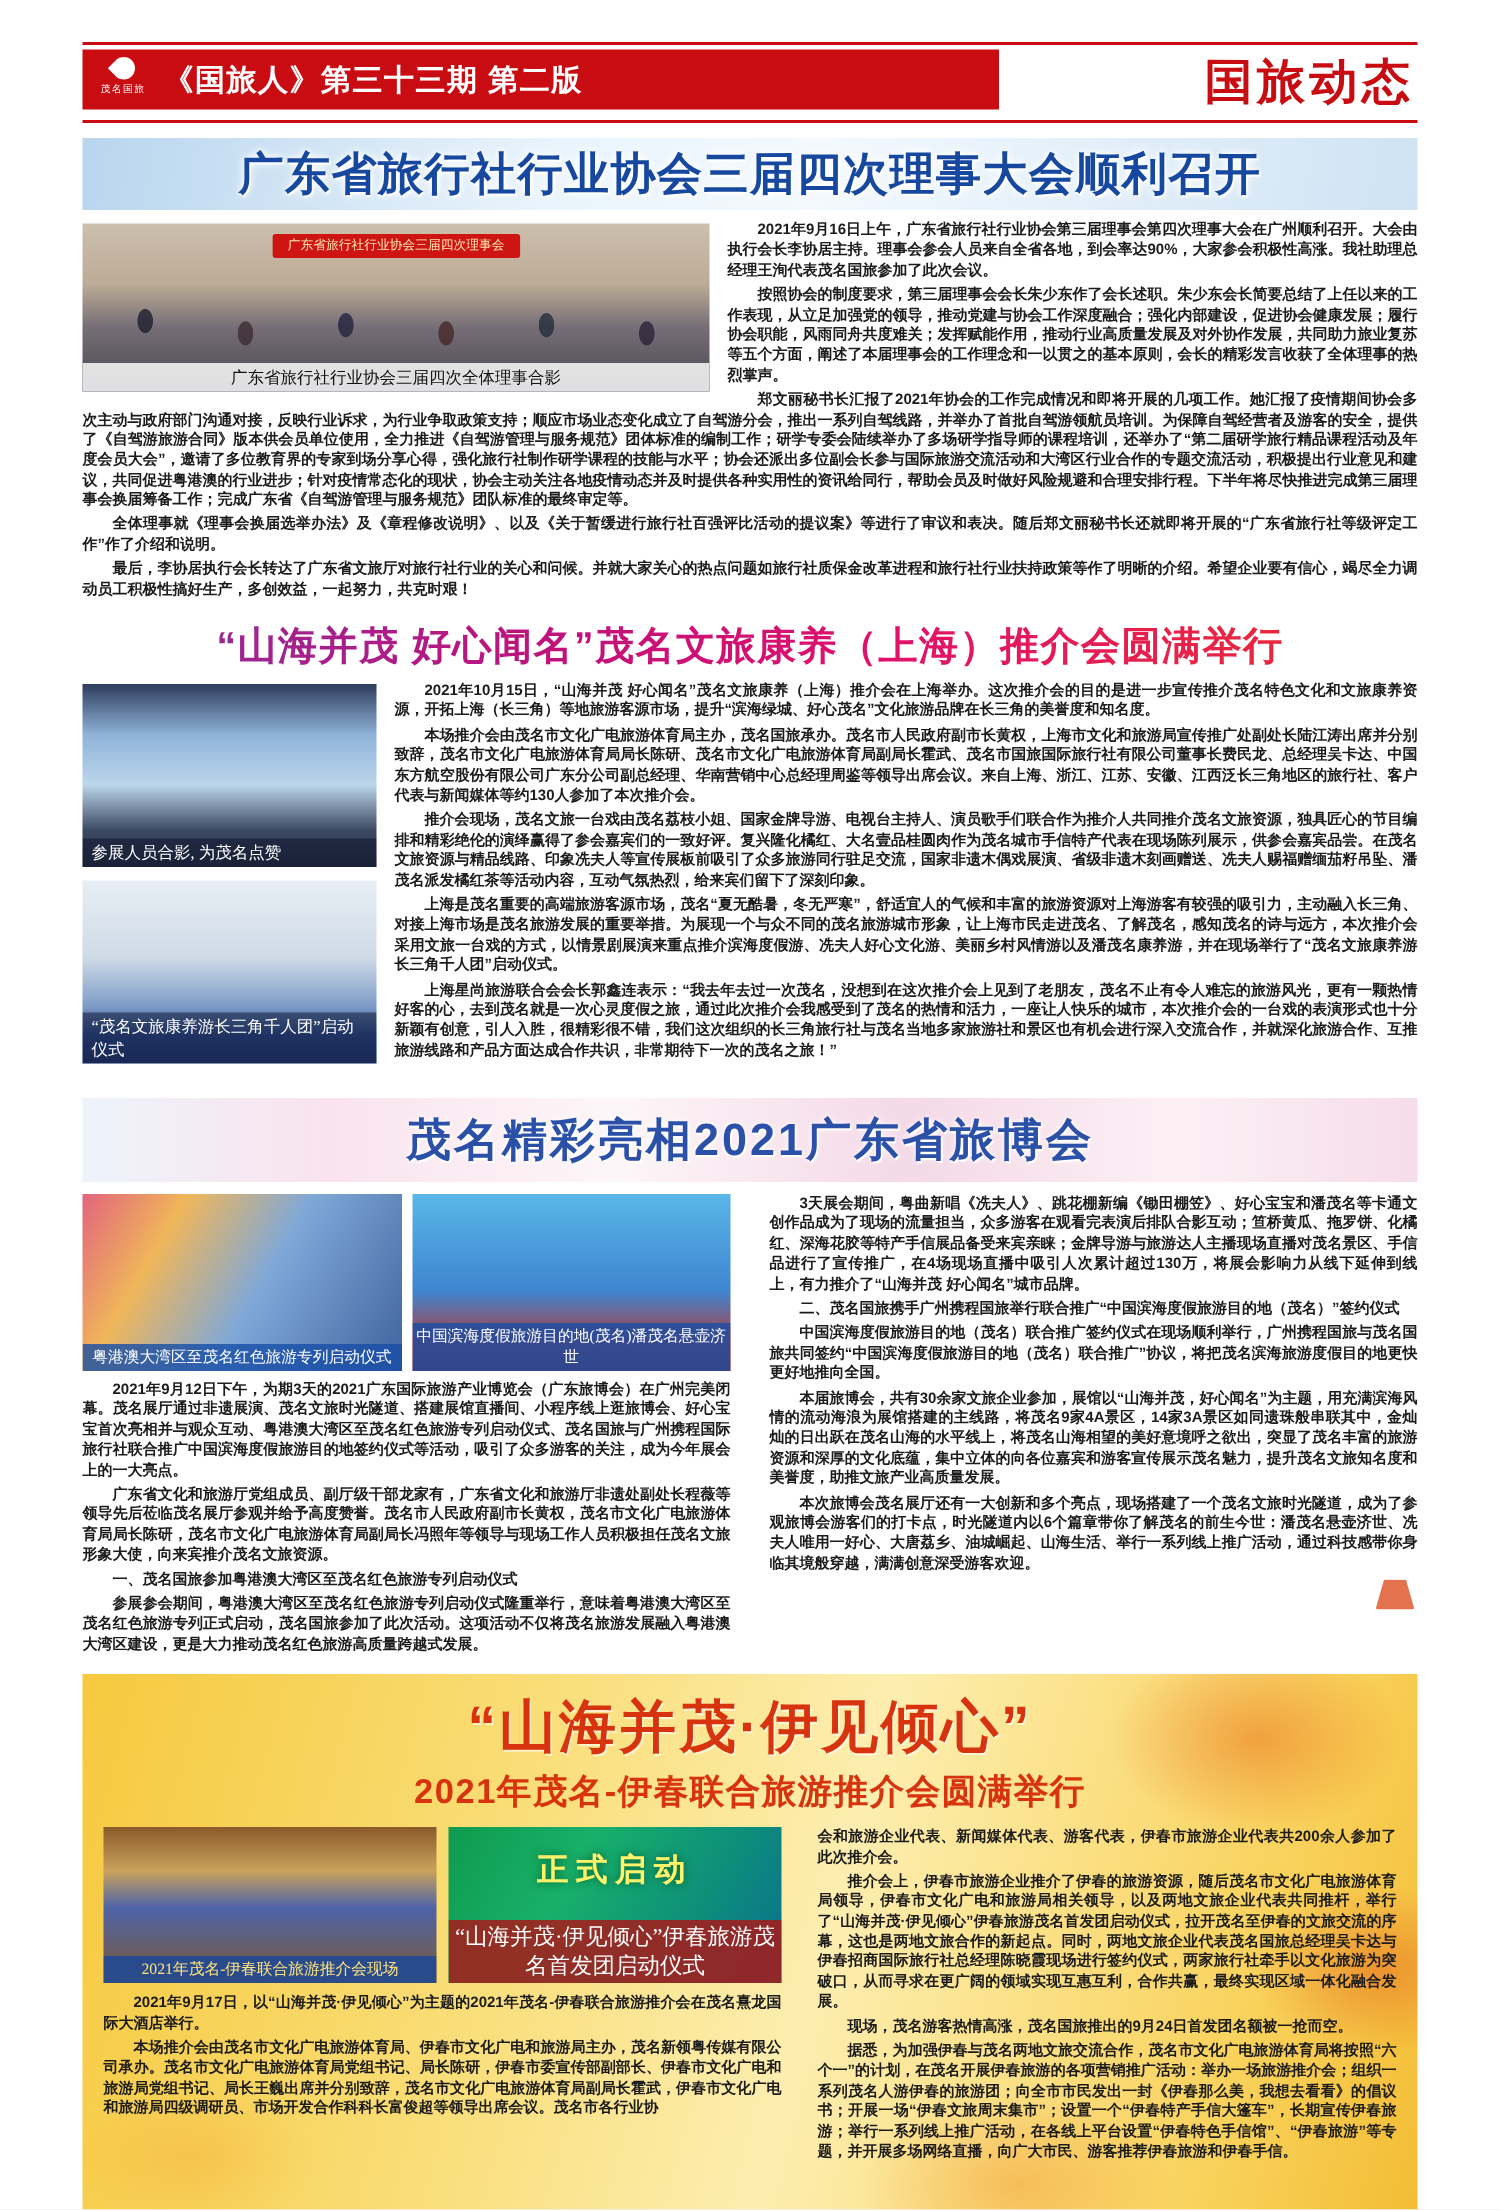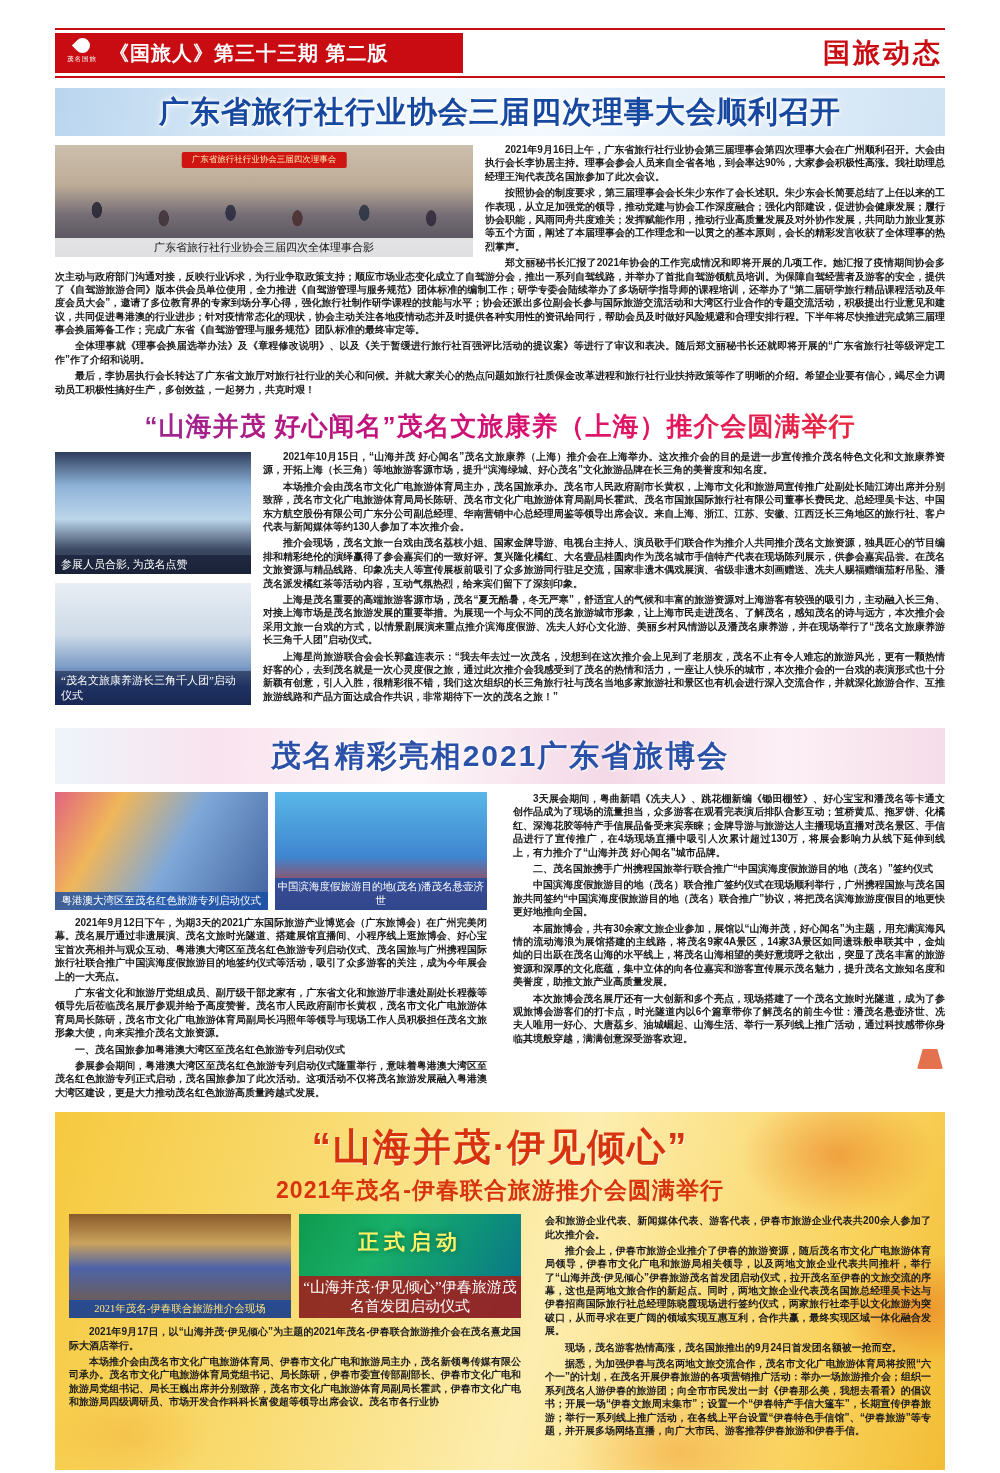--- a/index.html
+++ b/index.html
@@ -3,28 +3,28 @@
 <meta charset="utf-8">
 <style>
   html,body{margin:0;padding:0;background:#e9e9e9;}
   .page{width:1000px;height:1473px;background:#fff;position:relative;overflow:hidden;
         font-family:"Liberation Sans","DejaVu Sans",sans-serif;color:#1a1a1a;margin:0 auto;}
   .inner{margin:0 55px;width:890px;}
 
   
   .header{margin-top:28px;border-top:2px solid #c90c12;border-bottom:2px solid #c90c12;
           padding:3px 0;display:flex;justify-content:space-between;align-items:stretch;}
-  .masthead-box{background:#c90c12;color:#fff;width:408px;height:40px;display:flex;
+  .masthead-box{background:#c90c12;color:#fff;width:611px;height:40px;display:flex;
                 align-items:center;gap:10px;padding:0 10px;box-sizing:border-box;}
   .logo{width:34px;height:36px;position:relative;flex:0 0 auto;}
   .flame{width:15px;height:15px;background:#fff;border-radius:0 50% 50% 50%;
          transform:rotate(-45deg);margin:3px auto 0;}
   .logo-cap{font-size:6.5px;color:#fff;text-align:center;letter-spacing:1px;margin-top:2px;}
   .masthead-text{font-size:20px;font-weight:bold;letter-spacing:1px;white-space:nowrap;}
-  .section-label{color:#c90c12;font-size:27px;font-weight:900;letter-spacing:3px;
+  .section-label{color:#c90c12;font-size:32px;font-weight:900;letter-spacing:3px;
                  display:flex;align-items:center;padding-right:2px;}
 
   
   .article p{font-size:10px;line-height:1.34;text-align:justify;text-indent:2em;
              margin:0 0 3px 0;color:#1c1c1c;font-weight:bold;}
   .subhead{font-weight:bold;color:#111;}
   .noindent{text-indent:0 !important;}
   .clearfix::after{content:"";display:block;clear:both;}
   figure{margin:0;position:relative;overflow:hidden;}
   figcaption{position:absolute;left:0;right:0;bottom:0;font-family:"Liberation Serif","DejaVu Serif",serif;}

